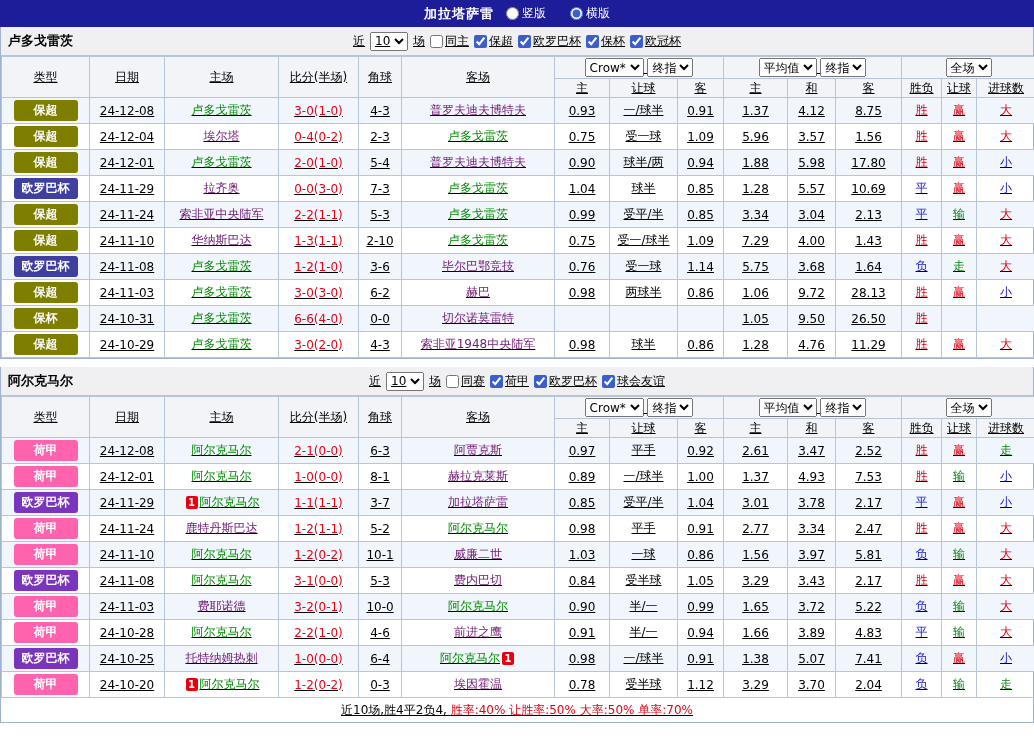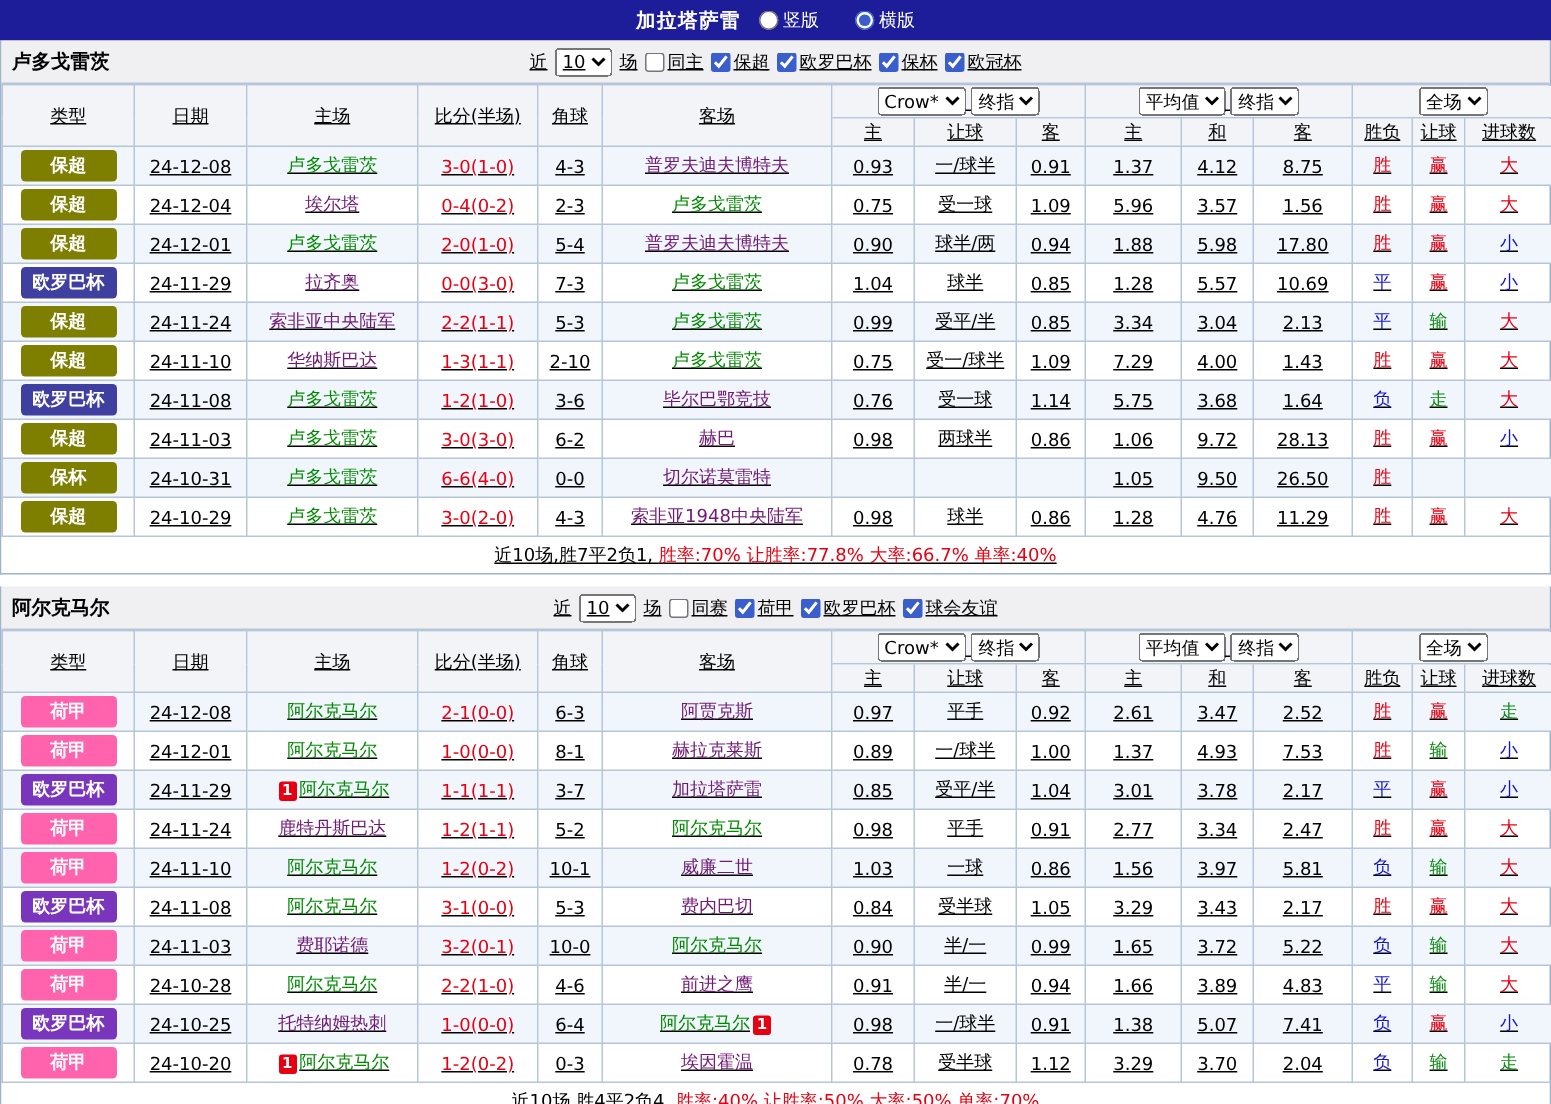--- a/index.html
+++ b/index.html
@@ -325,23 +325,20 @@
           <td>0.86</td>
           <td>1.28</td>
           <td>4.76</td>
           <td>11.29</td>
           <td style="color: rgb(230, 0, 18);">胜</td>
           <td style="color: rgb(230, 0, 18);">赢</td>
           <td style="color: rgb(230, 0, 18);">大</td>
         </tr>
       </tbody>
   </table>
-  <div class="summary">
-    <span>近10场,胜7平2负1, </span><span class="stats">胜率:70% 让胜率:77.8% 大率:66.7% 单率:40%</span>
-  </div>
 </section>
 
 <div class="section-gap"></div>
 
 <section class="match-section">
   <div class="team-bar">
     <span class="team-name">阿尔克马尔</span>
     <div class="filters">
       <span>近</span>
       <select><option>10</option></select>

